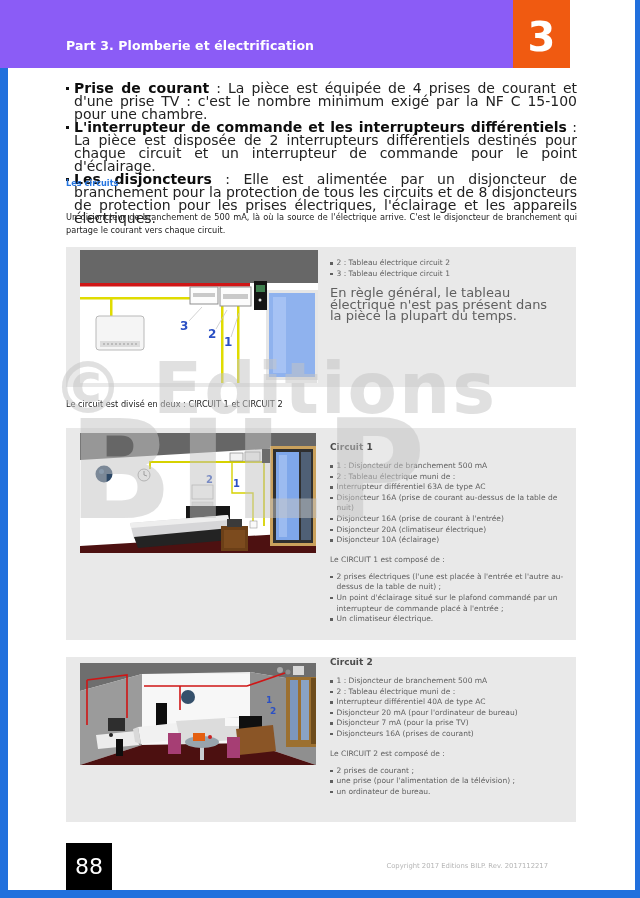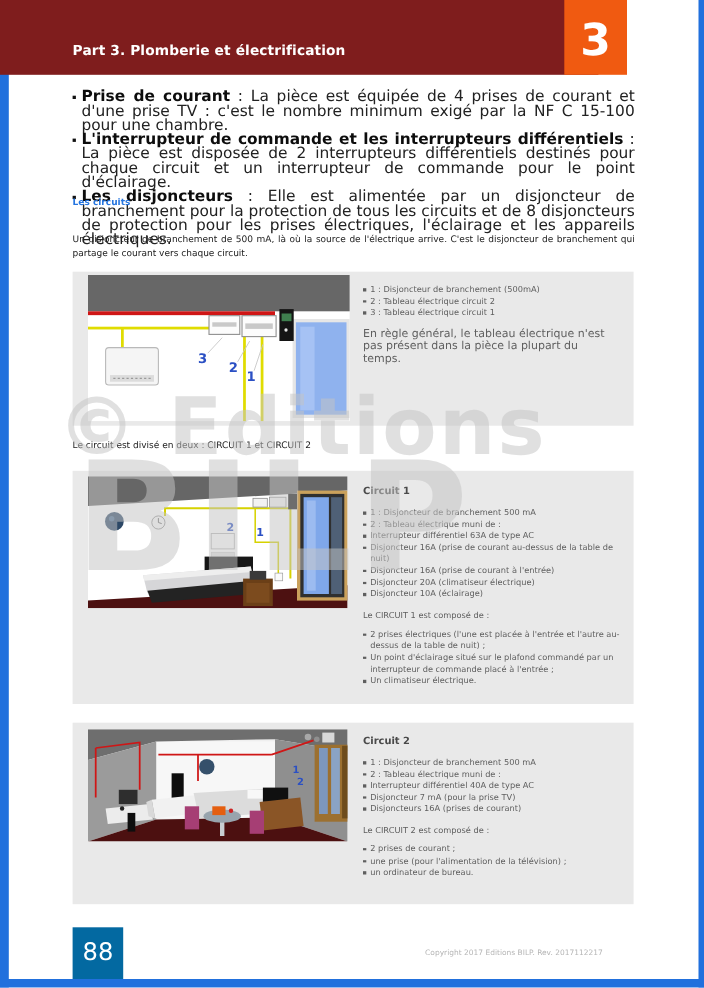--- a/index.html
+++ b/index.html
@@ -8,21 +8,21 @@
     position:relative; width:640px; height:898px; background:#ffffff;
     font-family:"DejaVu Sans","Liberation Sans",sans-serif; color:#1c1c1c; overflow:hidden;
   }
   
   .edge { position:absolute; background:#2170dd; z-index:3; }
   .edge-left  { left:0; top:0; width:8px;  height:898px; }
   .edge-right { right:0; top:0; width:5px; height:898px; }
   .edge-bottom{ left:0; bottom:0; width:640px; height:8px; }
 
   
-  .header-band { position:absolute; left:0; top:0; width:544px; height:68px; background:#7f1d1d; z-index:4; }
+  .header-band { position:absolute; left:0; top:0; width:544px; height:68px; background:#8b5cf6; z-index:4; }
   .page-title { position:absolute; left:66px; top:38px; color:#ffffff; font-size:12.5px; font-weight:bold; letter-spacing:0.1px; }
   .chapter-box { position:absolute; left:513px; top:0; width:57px; height:68px; background:#f05a11;
                  display:flex; align-items:center; justify-content:center; }
   .chapter-box span { color:#ffffff; font-size:40px; font-weight:bold; line-height:1; margin-top:6px; }
 
   
   .main-list { position:absolute; left:66px; top:82px; width:511px; z-index:1; }
   .mi { display:flex; gap:5px; font-size:14px; line-height:13px; color:#222222; }
   .mi .sq { flex:none; width:3px; height:3px; background:#111111; margin-top:5px; }
   .mi .txt { text-align:justify; }
@@ -37,31 +37,31 @@
   .panel { position:absolute; left:66px; width:510px; background:#e9e9e9; z-index:1; }
   #panel1 { top:247px; height:140px; }
   #panel2 { top:428px; height:212px; }
   #panel3 { top:657px; height:165px; }
   .scene { position:absolute; left:14px; }
   .scene svg { display:block; }
   .info { position:absolute; left:264px; top:0; width:238px; color:#5f5f5f; }
   .info h3 { margin:0 0 9px 0; font-size:9px; font-weight:bold; color:#4a4a4a; }
   .pi { display:flex; gap:4px; font-size:7.5px; line-height:10.6px; }
   .pi .sq { flex:none; width:2.5px; height:2.5px; background:#5f5f5f; margin-top:4px; }
-  .note { margin:8px 16px 0 0; font-size:10px; line-height:11.6px; }
+  .note { margin:8px 16px 0 0; font-size:13px; line-height:11.6px; }
   .comp-h { margin:9px 0 8px 0; font-size:7.5px; }
 
   
   .wm { position:absolute; z-index:6; pointer-events:none; font-weight:bold;
         color:rgba(196,196,196,0.52); line-height:1; white-space:nowrap; }
   .wm1 { left:52px; top:352px; font-size:72px; letter-spacing:2px; }
   .wm2 { left:68px; top:402px; font-size:138px; letter-spacing:4px; }
 
   
-  .page-num-box { position:absolute; left:66px; top:843px; width:46px; height:47px; background:#0369a1;
+  .page-num-box { position:absolute; left:66px; top:843px; width:46px; height:47px; background:#000000;
                   display:flex; align-items:center; justify-content:center; z-index:4; }
   .page-num-box span { color:#ffffff; font-size:22px; line-height:1; }
   .copyright { position:absolute; right:92px; top:862px; font-size:6.8px; color:#b5b5b5; z-index:1; }
 </style>
 </head>
 <body>
 
 <div class="page">
 
   <div class="edge edge-left"></div>
@@ -122,24 +122,20 @@
           <rect x="176" y="35" width="9" height="7" fill="#3f7f4f"></rect>
           <circle cx="180" cy="50" r="1.5" fill="#e8e8e8"></circle>
         </g>
         <path d="M109,71 L122,57 M136,79 L147,60 M151,87 L159,63" stroke="#c6c6c6" stroke-width="0.8" fill="none"></path>
         <text x="100" y="80" font-family="DejaVu Sans, sans-serif" font-size="12" font-weight="bold" fill="#2b50c4">3</text>
         <text x="128" y="88" font-family="DejaVu Sans, sans-serif" font-size="12" font-weight="bold" fill="#2b50c4">2</text>
         <text x="144" y="96" font-family="DejaVu Sans, sans-serif" font-size="12" font-weight="bold" fill="#2b50c4">1</text>
       </svg>
     </div>
     <div class="info" style="padding-top:11px;">
-      <div class="pi">
-          <span class="sq"></span>
-          <span>1 : Disjoncteur de branchement (500mA)</span>
-        </div>
       <div class="pi">
           <span class="sq"></span>
           <span>2 : Tableau électrique circuit 2</span>
         </div>
       <div class="pi">
           <span class="sq"></span>
           <span>3 : Tableau électrique circuit 1</span>
         </div>
       <p class="note">En règle général, le tableau électrique n'est pas présent dans la pièce la plupart du temps.</p>
     </div>
@@ -274,33 +270,37 @@
         <rect x="88" y="70" width="13" height="21" fill="#a63e74"></rect>
         <rect x="147" y="74" width="13" height="21" fill="#a63e74"></rect>
         <rect x="120" y="80" width="4" height="17" fill="#c9ced2"></rect>
         <ellipse cx="122" cy="79" rx="17" ry="6" fill="#98a4ad"></ellipse>
         <rect x="113" y="70" width="12" height="8" fill="#e45f10"></rect>
         <circle cx="130" cy="74" r="2" fill="#cc2222"></circle>
         <text x="186" y="40" font-family="DejaVu Sans, sans-serif" font-size="9" font-weight="bold" fill="#2b50c4">1</text>
         <text x="190" y="51" font-family="DejaVu Sans, sans-serif" font-size="9" font-weight="bold" fill="#2b50c4">2</text>
       </svg>
     </div>
-    <div class="info" style="padding-top:12px;">
+    <div class="info" style="">
       <h3>Circuit 2</h3>
       <div class="pi">
           <span class="sq"></span>
           <span>1 : Disjoncteur de branchement 500 mA</span>
         </div>
       <div class="pi">
           <span class="sq"></span>
           <span>2 : Tableau électrique muni de :</span>
         </div>
       <div class="pi">
           <span class="sq"></span>
           <span>Interrupteur différentiel 40A de type AC</span>
+        </div>
+      <div class="pi">
+          <span class="sq"></span>
+          <span>Disjoncteur 20 mA (pour l'ordinateur de bureau)</span>
         </div>
       <div class="pi">
           <span class="sq"></span>
           <span>Disjoncteur 7 mA (pour la prise TV)</span>
         </div>
       <div class="pi">
           <span class="sq"></span>
           <span>Disjoncteurs 16A (prises de courant)</span>
         </div>
       <p class="comp-h">Le CIRCUIT 2 est composé de :</p>

